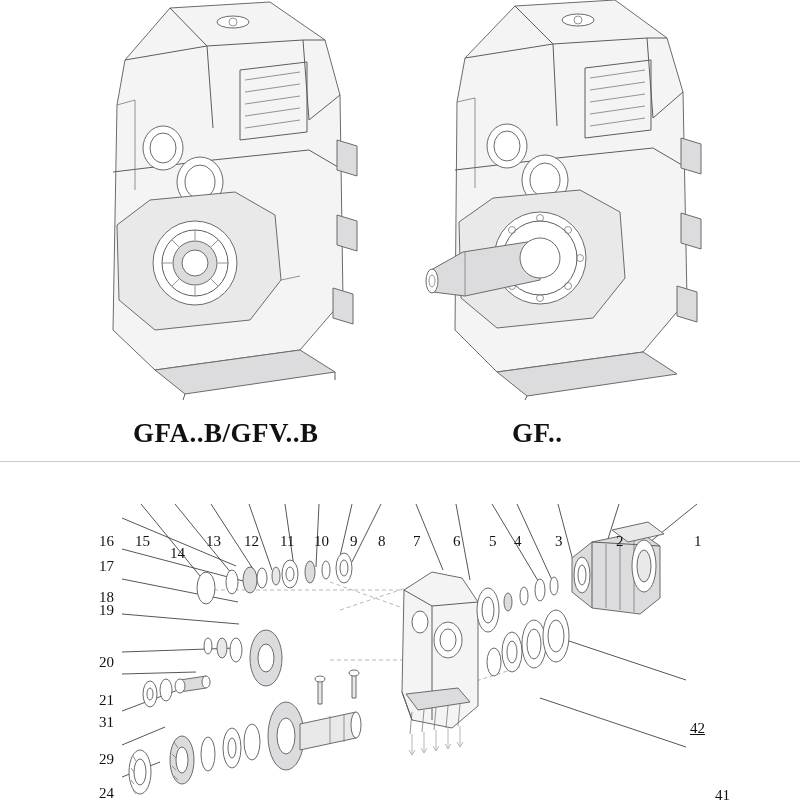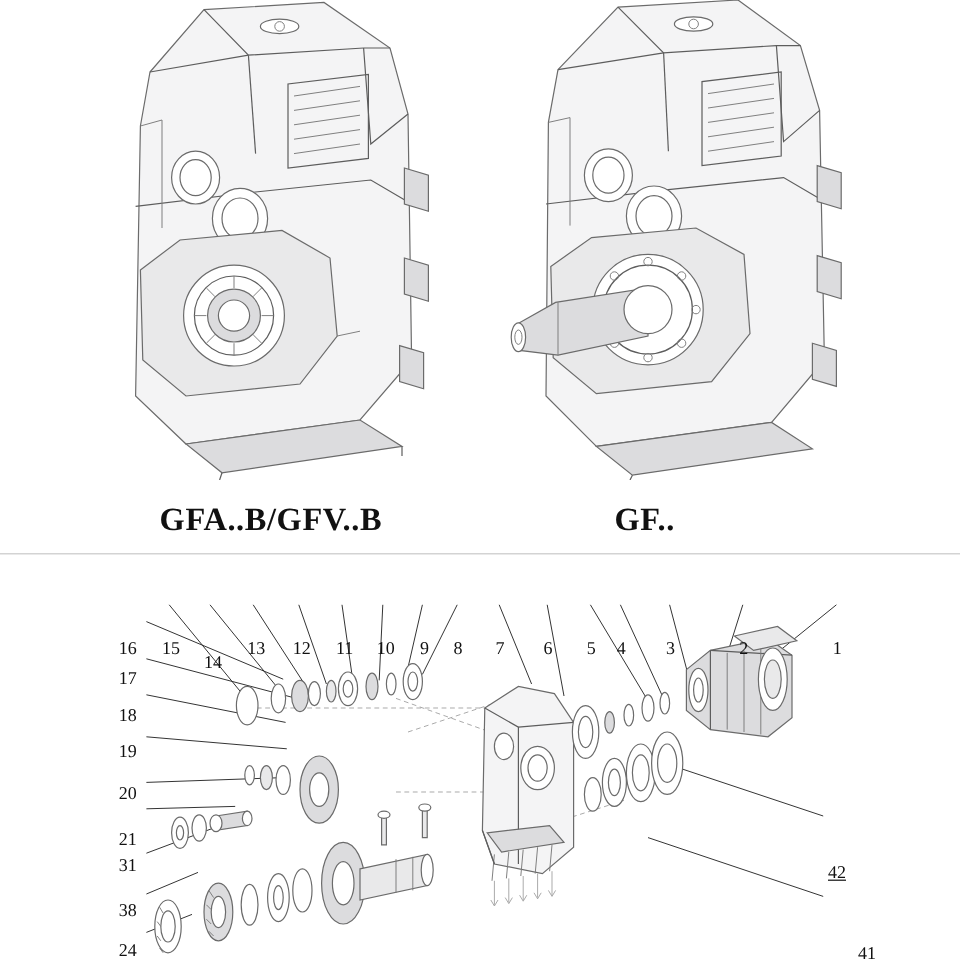--- a/index.html
+++ b/index.html
@@ -407,25 +407,25 @@
     <div class="callout-num" style="left:413px; top:24px;">7</div>
     <div class="callout-num" style="left:453px; top:24px;">6</div>
     <div class="callout-num" style="left:489px; top:24px;">5</div>
     <div class="callout-num" style="left:514px; top:24px;">4</div>
     <div class="callout-num" style="left:555px; top:24px;">3</div>
     <div class="callout-num" style="left:616px; top:24px;">2</div>
     <div class="callout-num" style="left:694px; top:24px;">1</div>
 
     <div class="callout-num" style="left:99px; top:49px;">17</div>
     <div class="callout-num" style="left:99px; top:80px;">18</div>
-    <div class="callout-num" style="left:99px; top:110px;">19</div>
+    <div class="callout-num" style="left:99px; top:93px;">19</div>
     <div class="callout-num" style="left:99px; top:145px;">20</div>
     <div class="callout-num" style="left:99px; top:183px;">21</div>
     <div class="callout-num" style="left:99px; top:205px;">31</div>
-    <div class="callout-num" style="left:99px; top:242px;">38</div>
+    <div class="callout-num" style="left:99px; top:242px;">29</div>
     <div class="callout-num" style="left:99px; top:276px;">24</div>
     <div class="callout-num" style="left:99px; top:308px;">25</div>
 
     <div class="callout-num" style="left:690px; top:211px;text-decoration:underline;">42</div>
     <div class="callout-num" style="left:715px; top:278px;">41</div>
   </div>
 
 </div>
 
 </body></html>

